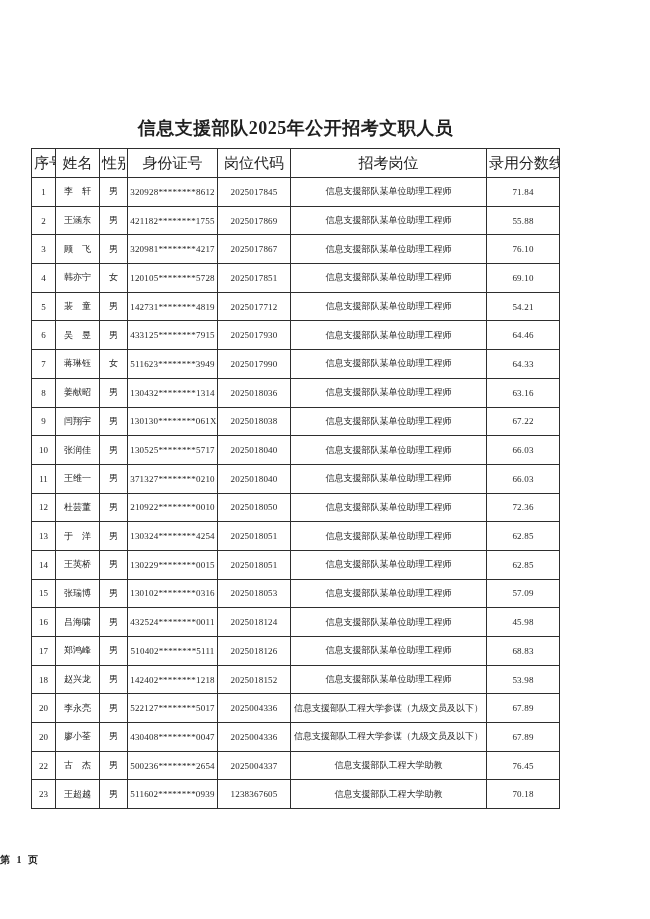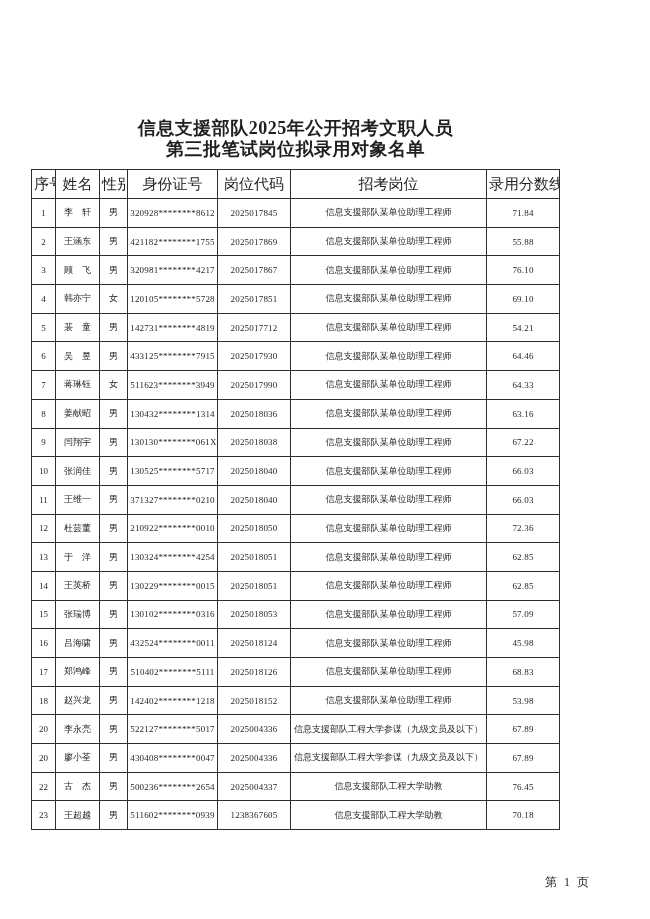--- a/index.html
+++ b/index.html
@@ -57,34 +57,34 @@
     height: 27.7px;
     font-size: 9px;
   }
   table.roster td:nth-child(4),
   table.roster td:nth-child(5),
   table.roster td:nth-child(7) {
     font-family: "Liberation Serif", "DejaVu Serif", serif;
     letter-spacing: 0.2px;
   }
   .footer {
-    text-align: right;
-    font-size: 12px;
+    text-align: left;
+    font-size: 10px;
     margin-top: 44px;
     letter-spacing: 2px;
+    font-weight: bold;
   }
 </style>
 </head>
 <body>
 
 <div class="page">
 
   <h1 class="doc-title">
     <span>信息支援部队2025年公开招考文职人员</span><br>
-    <span>第三批笔试岗位拟录用对象名单</span>
   </h1>
 
   <table class="roster">
     <colgroup>
       <col style="width:24px">
       <col style="width:44px">
       <col style="width:28px">
       <col style="width:90px">
       <col style="width:73px">
       <col style="width:196px">

